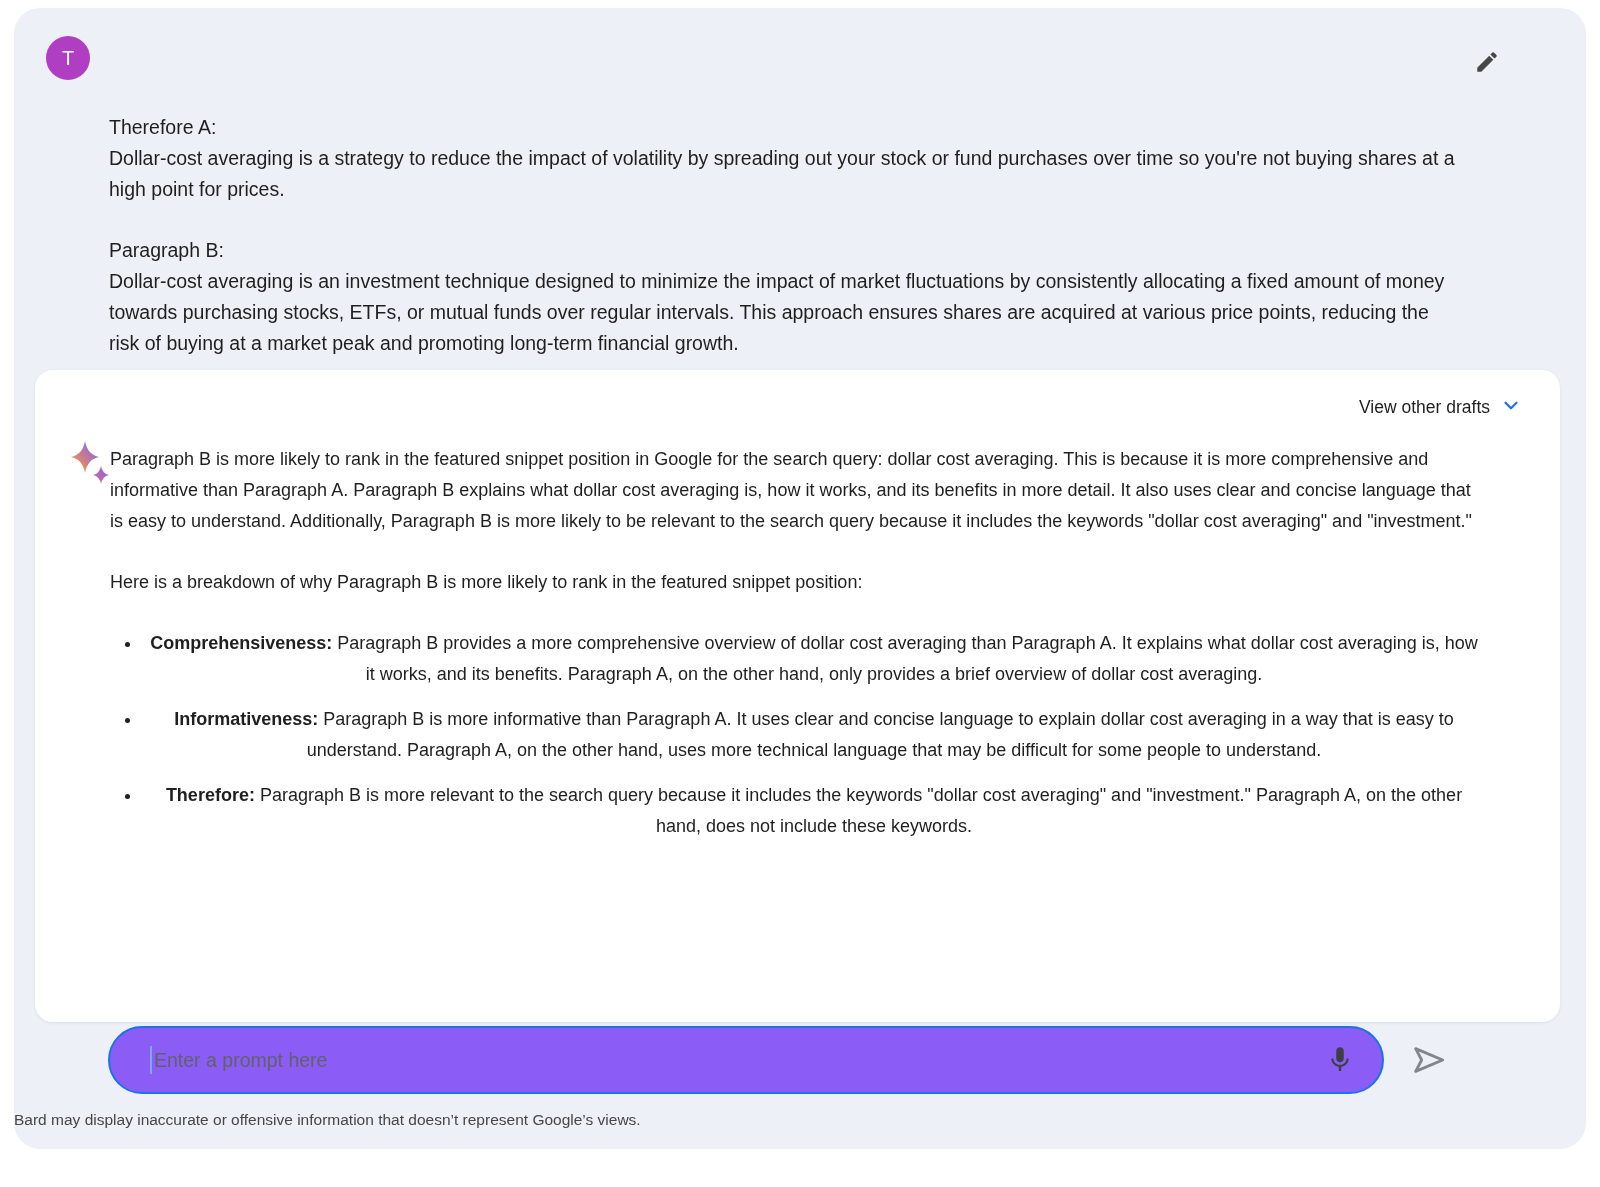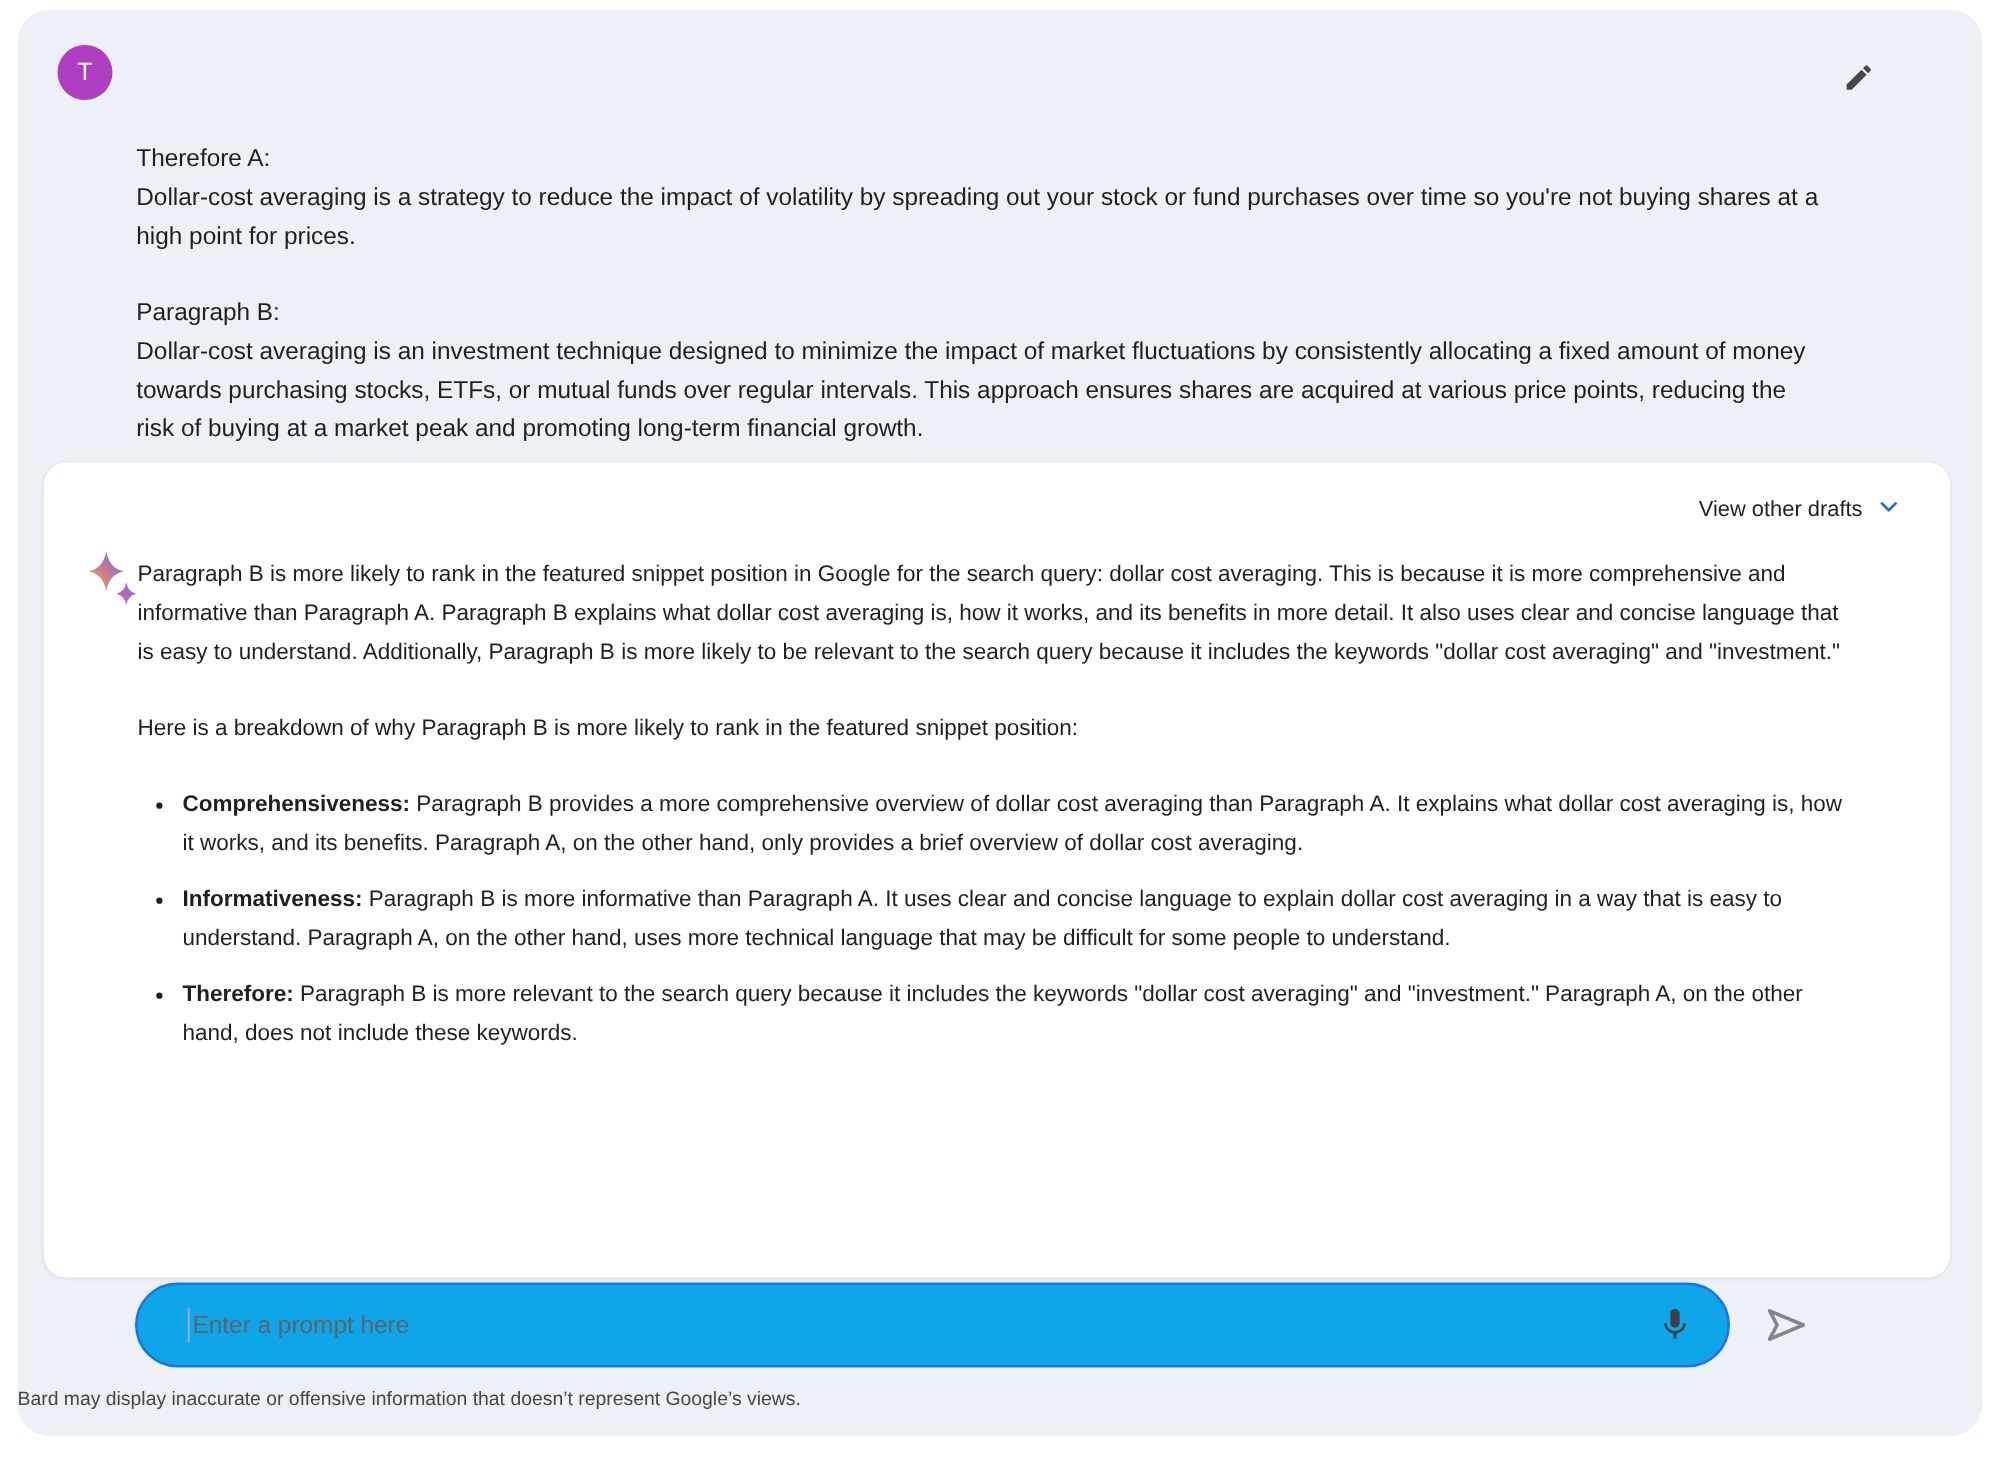--- a/index.html
+++ b/index.html
@@ -31,28 +31,28 @@
   
   .card{position:absolute;left:21px;right:26px;top:362px;height:652px;background:var(--card_bg);
     border-radius:18px;box-shadow:0 1px 3px rgba(60,64,67,.10);overflow:hidden;}
   .card::after{content:"";position:absolute;left:0;right:0;bottom:0;height:24px;
     background:linear-gradient(rgba(255,255,255,0),rgba(255,255,255,.95));pointer-events:none;}
   .drafts-row{position:absolute;top:24px;right:38px;display:flex;align-items:center;gap:10px;cursor:pointer;}
   .drafts-label{font-size:17.5px;font-weight:500;color:#1f1f1f;}
   .sparkle{position:absolute;left:33px;top:70px;width:46px;height:46px;}
   .answer{position:absolute;left:75px;right:78px;top:74px;font-size:18px;line-height:31px;}
   .answer p{margin:0 0 30px 0;}
-  .answer ul{margin:0 0 30px 0;padding-left:32px;}
+  .answer ul{margin:0 0 30px 0;padding-left:32px;text-align:center;}
   .answer li{margin:0 0 14px 0;padding-left:4px;}
   .answer li:last-child{margin-bottom:0;}
   .answer .term{font-weight:700;}
   .answer .conclusion{margin-bottom:0;}
 
   
-  .prompt-bar{position:absolute;left:94px;top:1018px;width:1276px;height:68px;background:#0ea5e9;
+  .prompt-bar{position:absolute;left:94px;top:1018px;width:1276px;height:68px;background:#8b5cf6;
     border:2px solid var(--accent_blue);border-radius:40px;display:flex;align-items:center;}
   .prompt-caret{width:2px;height:28px;background:#7baaf7;margin-left:40px;}
   .prompt-input{flex:1;border:none;outline:none;background:transparent;font-family:inherit;
     font-size:19.5px;color:var(--text);padding:0 0 0 2px;height:100%;}
   .prompt-input::placeholder{color:#5f6368;opacity:1;}
   .mic-btn{width:40px;height:40px;margin-right:22px;border:none;background:none;padding:0;
     display:flex;align-items:center;justify-content:center;cursor:pointer;}
   .send-btn{position:absolute;left:1392px;top:1030px;width:46px;height:46px;border:none;background:none;
     padding:0;display:flex;align-items:center;justify-content:center;cursor:pointer;}
 

